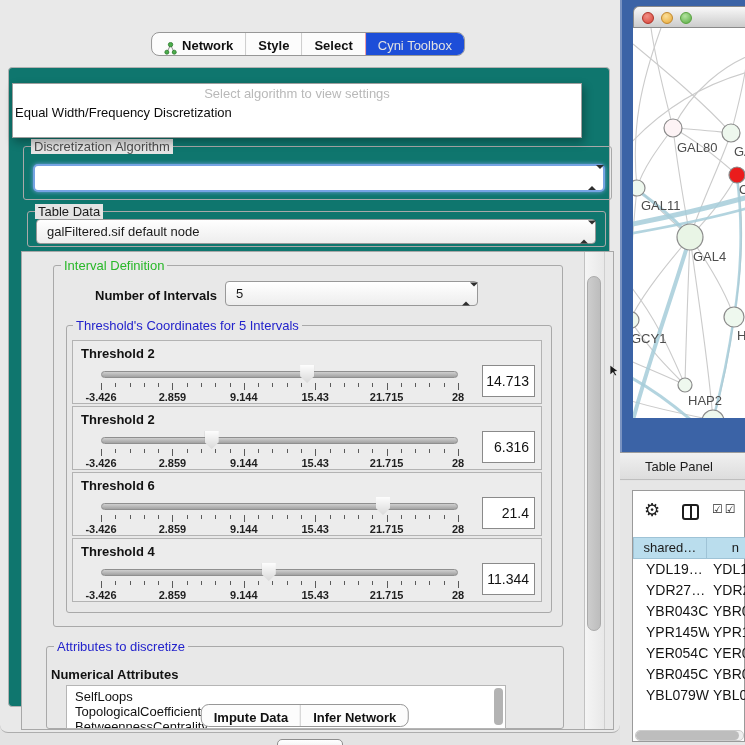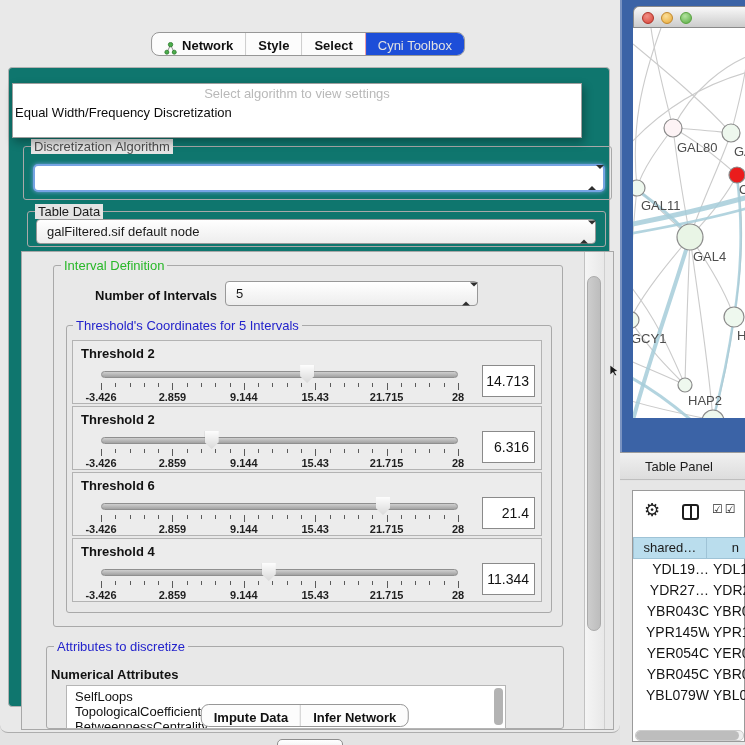--- a/index.html
+++ b/index.html
@@ -127,21 +127,21 @@
   #gear-icon { left:11px; top:8px; font-size:18px; color:#222; line-height:22px; }
   #col-icon { left:49px; top:13px; width:17px; height:16px; border:2px solid #1d1d1d; border-radius:3px; }
   #col-icon::after { content:""; position:absolute; left:6px; top:0; width:2px; height:12px; background:#1d1d1d; }
   #check-icons { left:79px; top:11px; font-size:12px; color:#2c2c2c; letter-spacing:2px; }
   #tp-header { left:0; top:46px; width:113px; height:22px; display:flex; }
   .tp-hcell { background:#badded; border:1px solid #9fc3d6; border-left:none; font-size:13px;
     color:#1a1a1a; line-height:20px; }
   #tp-hcell-0 { width:76px; text-align:center; border-left:1px solid #9fc3d6; }
   #tp-hcell-1 { width:40px; text-align:right; padding-right:6px; }
   #tp-rows { left:0; top:68px; width:113px; height:162px; overflow:hidden; }
-  .tp-row { display:flex; height:21px;text-align:right; }
+  .tp-row { display:flex; height:21px; }
   .tp-cell { font-size:14px; color:#151515; line-height:21px; white-space:nowrap; overflow:hidden; }
   .tp-cell.c0 { width:76px; padding-left:13px; }
   .tp-cell.c1 { width:37px; padding-left:4px; }
   #h-scroll-track { left:2px; top:239px; width:109px; height:11px; background:#efefef;
     border:1px solid #cccccc; border-radius:5px; }
   #h-scroll-thumb { left:3px; top:240px; width:103px; height:9px; background:#bdbdbd; border-radius:5px; }
 
   #cursor { left:610px; top:365px; width:10px; height:12px; z-index:60; }
 </style>
 </head>

